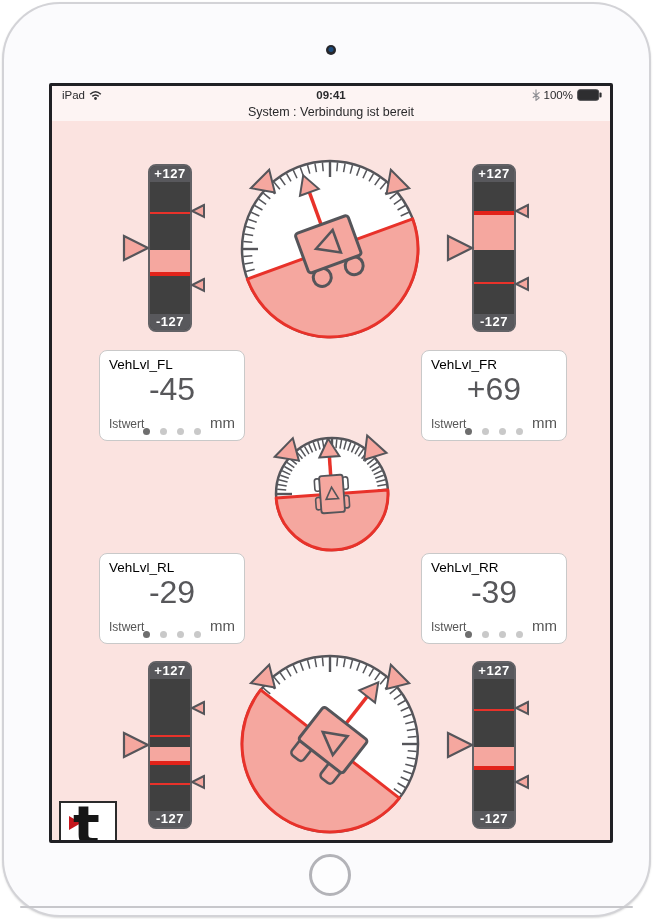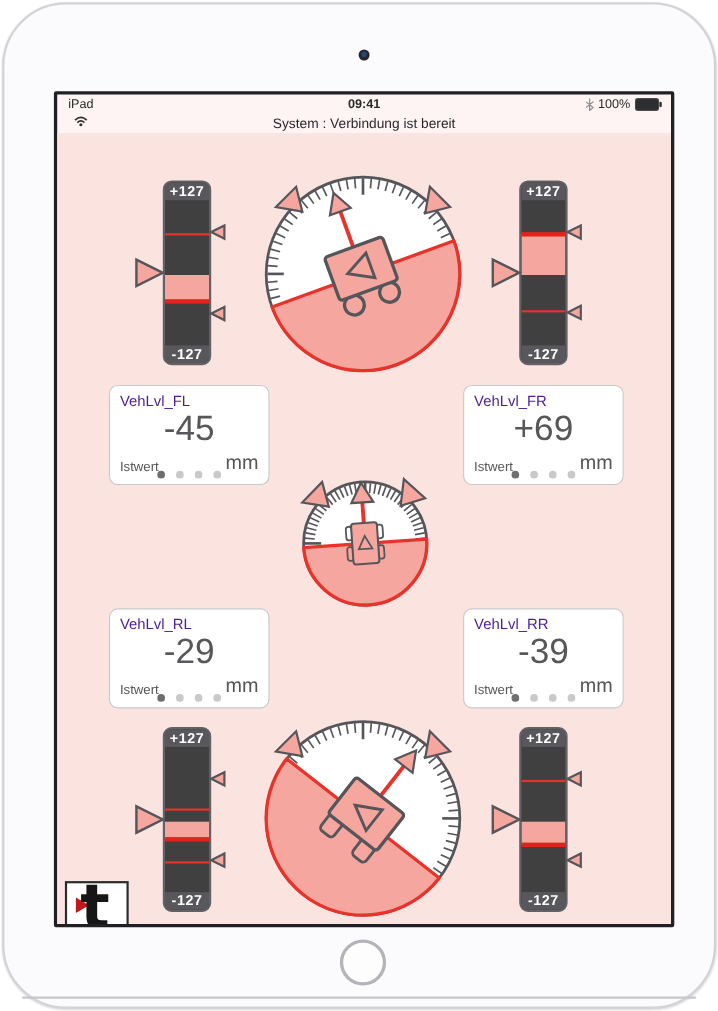--- a/index.html
+++ b/index.html
@@ -13,21 +13,21 @@
   .camera{position:absolute;left:322px;top:41px;width:10px;height:10px;border-radius:50%;
     background:radial-gradient(circle at 50% 45%, #1d4b7c 0 2px, #26262b 3px);}
   .home{position:absolute;left:305px;top:850px;width:42px;height:42px;border-radius:50%;
     box-sizing:border-box;border:3px solid #b3b3b8;background:#fdfdfe;}
   .edge-line{position:absolute;left:16px;right:16px;bottom:7px;height:2px;background:#c7c7cb;border-radius:2px;}
 
   
   .screen{position:absolute;left:45px;top:79px;width:564px;height:760px;box-sizing:border-box;
     border:3px solid #202024;border-radius:2px;background:#fdf4f3;overflow:hidden;}
   .statusbar{position:absolute;left:0;top:0;right:0;height:20px;font-size:11.5px;color:#2a2a2c;}
-  .sb-left{position:absolute;left:10px;top:3px;display:flex;align-items:center;gap:4px;flex-direction:column;}
+  .sb-left{position:absolute;left:10px;top:3px;display:flex;align-items:center;gap:4px;}
   .sb-center{position:absolute;left:0;right:0;top:3px;text-align:center;font-weight:bold;}
   .sb-right{position:absolute;right:8px;top:3px;display:flex;align-items:center;gap:4px;}
   .subtitle{position:absolute;left:0;right:0;top:19px;text-align:center;font-size:12.5px;color:#2a2a2c;}
   .content{position:absolute;left:0;right:0;top:35px;bottom:0;background:#fbe3e0;}
 
   
   .vgauge{position:absolute;width:100px;height:168px;}
   .vg-bar{position:absolute;left:28px;top:0;width:44px;height:168px;box-sizing:border-box;
     background:#404040;border:2px solid #626266;border-radius:8px;overflow:hidden;}
   .vg-fill{position:absolute;left:0;right:0;background:#f5a79f;}
@@ -37,25 +37,25 @@
     font-size:13px;font-weight:bold;text-align:center;line-height:16px;letter-spacing:.5px;}
   .vg-cap-top{top:0;} .vg-cap-bot{bottom:0;}
   .vg-big-tri{position:absolute;left:1px;} .vg-small-tri{position:absolute;left:69px;}
 
   
   .dial{position:absolute;overflow:visible;}
 
   
   .card{position:absolute;width:146px;height:91px;box-sizing:border-box;background:#fff;
     border:1.5px solid #c9c9c9;border-radius:8px;}
-  .card-title{position:absolute;left:9px;top:6px;font-size:13.5px;color:#4c1d95;}
+  .card-title{position:absolute;left:9px;top:6px;font-size:13.5px;color:#000000;}
   .card-value{position:absolute;left:0;right:0;top:22px;text-align:center;
     font-size:32px;color:#57575a;line-height:1;}
   .card-caption{position:absolute;left:9px;bottom:9px;font-size:12px;color:#555;}
-  .card-unit{position:absolute;right:9px;bottom:9px;font-size:18px;color:#555;}
+  .card-unit{position:absolute;right:9px;bottom:9px;font-size:15px;color:#555;}
   .dots{position:absolute;left:0;right:0;bottom:5px;text-align:center;line-height:8px;}
   .dot{display:inline-block;width:7px;height:7px;border-radius:50%;background:#c9c9c9;margin:0 5px;}
   .dot.on{background:#6e6e6e;}
 
   
   .logo{position:absolute;left:7px;top:680px;width:58px;height:56px;box-sizing:border-box;
     background:#fff;border:2.5px solid #2b2b2b;}
   .logo-letter{position:absolute;left:12px;top:-10px;font-size:56px;font-weight:bold;color:#161616;
     font-family:"DejaVu Sans",sans-serif;}
   .logo-flag{position:absolute;left:8px;top:13px;width:0;height:0;

